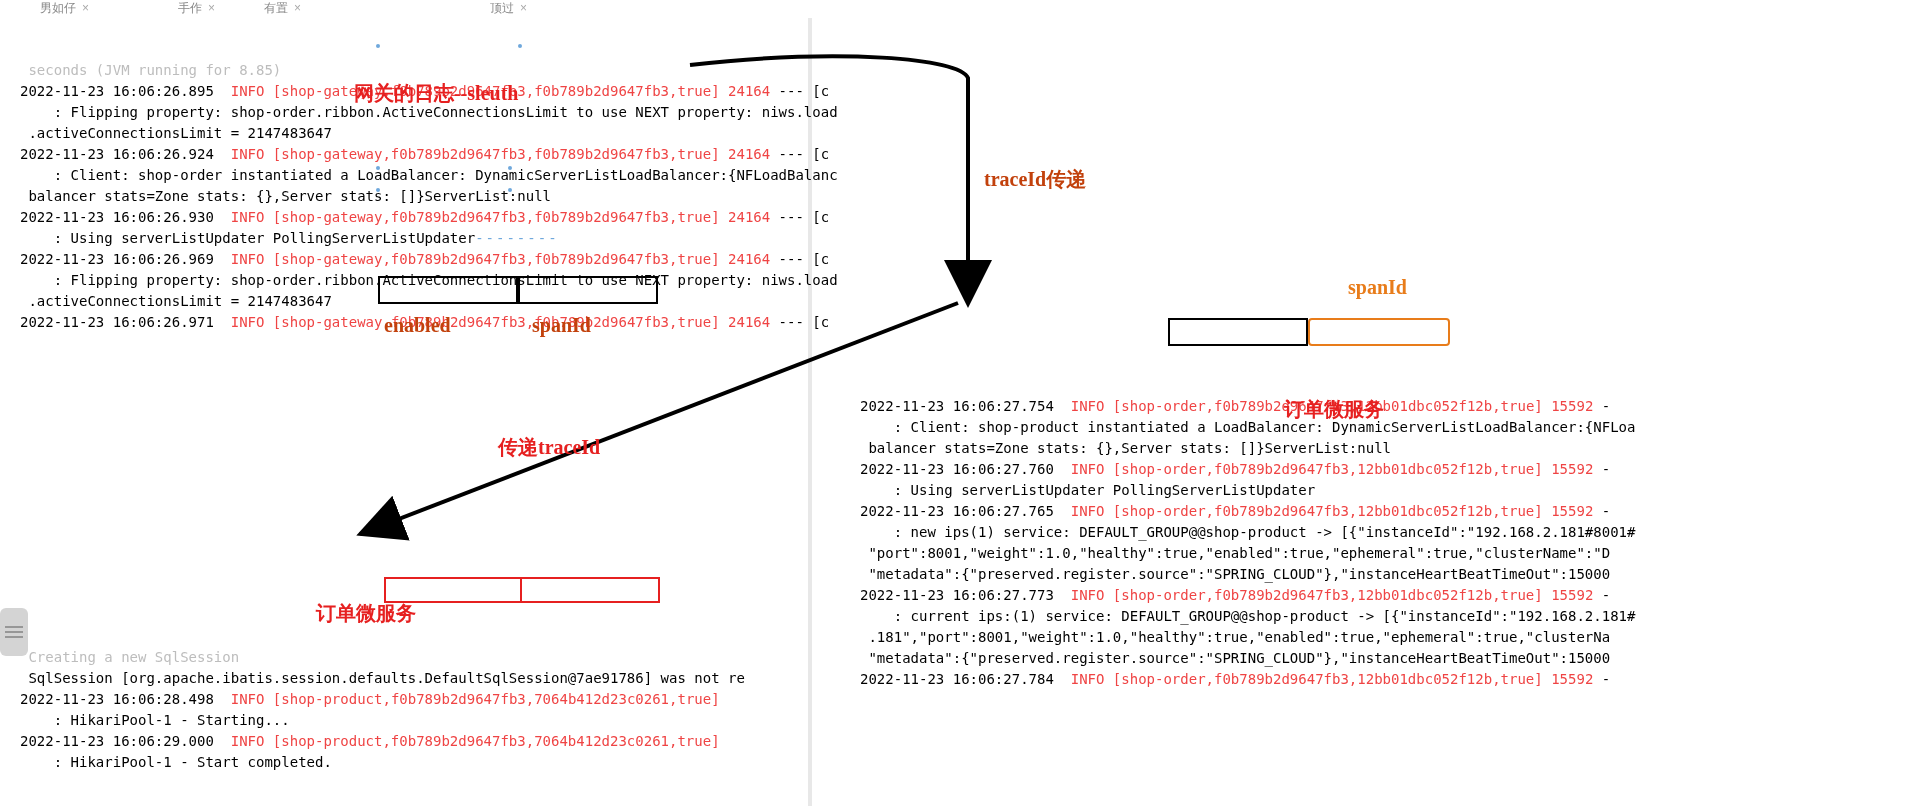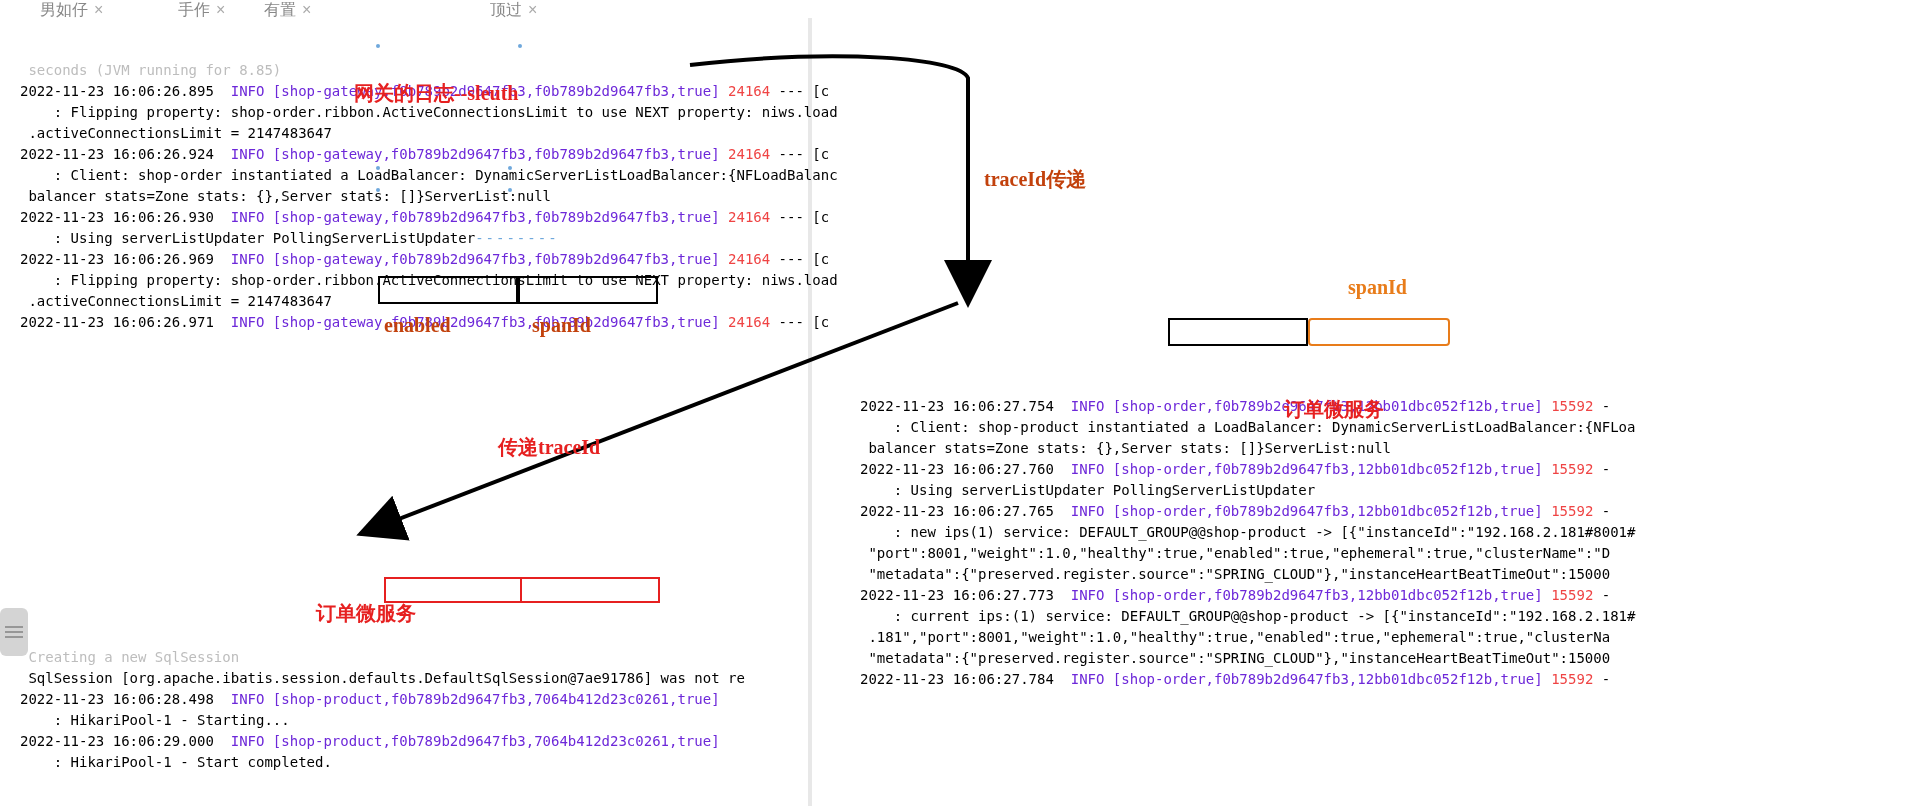--- a/index.html
+++ b/index.html
@@ -1,27 +1,27 @@
 <!DOCTYPE html>
 <html><head>
 <meta charset="utf-8">
 <style>
   html,body{margin:0;padding:0;width:1914px;height:808px;background:#fff;font-family:Consolas,Monaco,monospace;font-size:14px;color:#000;overflow:hidden}
   .page{position:relative;width:1914px;height:808px}
-  .tabs{position:absolute;left:0;top:0;width:1914px;height:18px;font-family:"Microsoft YaHei",sans-serif;font-size:16px;color:#888}
+  .tabs{position:absolute;left:0;top:0;width:1914px;height:18px;font-family:"Microsoft YaHei",sans-serif;font-size:12px;color:#888}
   .tab{position:absolute;top:0}
   .tab .icon{display:inline-block;width:10px;height:10px;margin-left:6px;color:#aaa}
   .editor{position:absolute;left:0;top:18px;width:1914px;height:788px}
   .pane{position:absolute;top:0;height:788px;overflow:hidden;white-space:pre;line-height:21px;letter-spacing:0}
   .pane.left{left:0;width:848px}
   .pane.right{left:840px;width:920px}
   .vsep{position:absolute;left:808px;top:0;width:4px;height:788px;background:#e8e8e8}
   .ln{padding-left:20px}
   .dim{color:#bdbdbd}
-  .green{color:#6d28d9}
+  .green{color:#ef4444}
   .magenta{color:#ef4444}
   .redtxt{color:#e62020;font-family:"Microsoft YaHei",sans-serif;font-weight:bold}
   .orangetxt{color:#e87c1a;font-family:"Microsoft YaHei",sans-serif;font-weight:bold}
   .blacktxt{color:#c2410c;font-family:"Microsoft YaHei",sans-serif;font-weight:bold}
   .box-black{border:2px solid #000;position:absolute;z-index:4}
   .box-red{border:2px solid #e62020;position:absolute;z-index:4}
   .box-orange{border:2px solid #e87c1a;border-radius:4px;position:absolute;z-index:4}
   .selhint{color:#6fa8dc;letter-spacing:2px}
   .toolstrip{position:absolute;left:0;top:590px;width:28px;height:48px;background:#d4d4d4;border-radius:6px;display:flex;align-items:center;justify-content:center}
   .toolstrip svg{opacity:.55}

